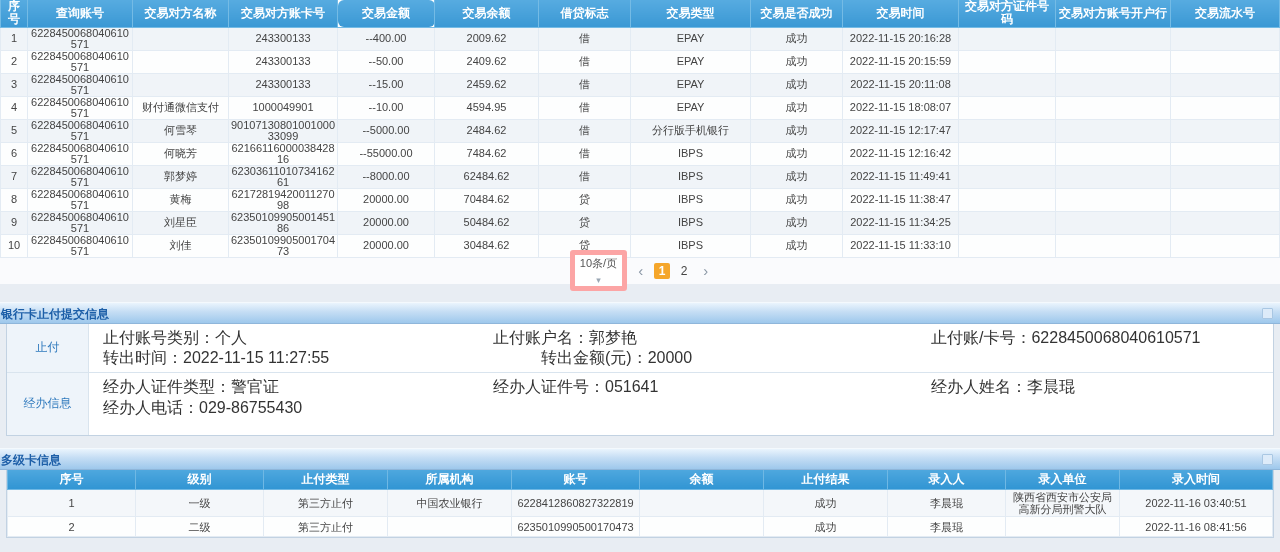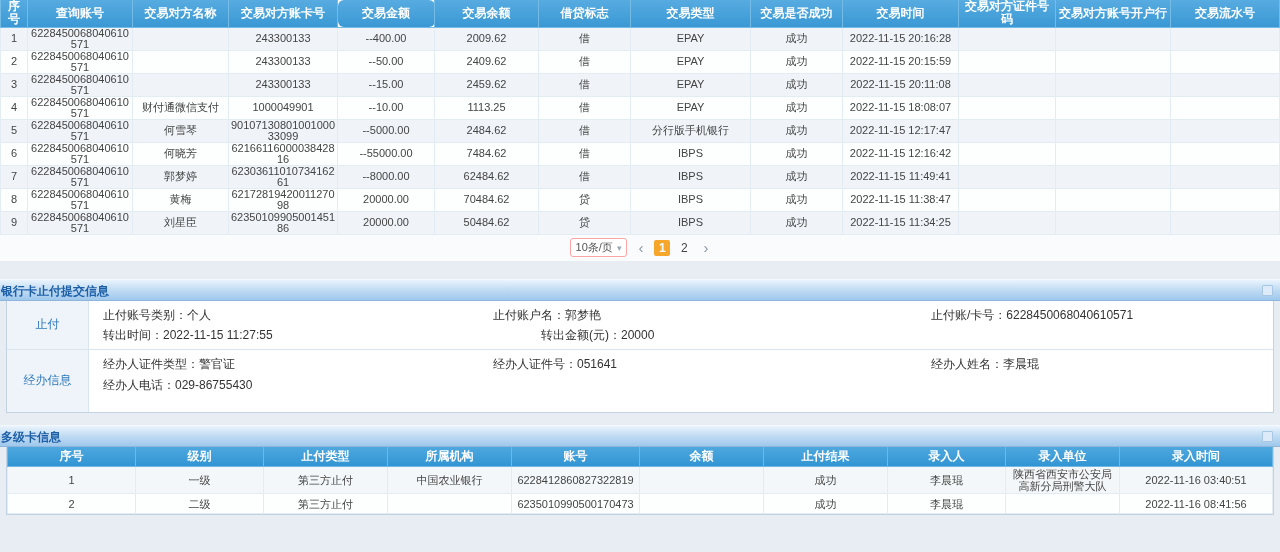--- a/index.html
+++ b/index.html
@@ -20,23 +20,23 @@
   .txn th:nth-child(10){ width:116px; } .txn th:nth-child(11){ width:97px; }
   .txn th:nth-child(12){ width:115px;margin-top:38px; }
   .txn td { height:22px; font-size:11px; color:#444; text-align:center;
     border:1px solid #e3ebf3; padding:0 2px; line-height:11px; word-break:break-all; }
   .txn tbody tr:nth-child(odd)  { background:#f0f4f8; }
   .txn tbody tr:nth-child(even) { background:#fdfefe; }
 
   
   .pager { height:26px; background:#fafbfd; display:flex; align-items:center;
     justify-content:center; gap:9px; font-size:12px; color:#666; }
-  .pagesize { border:1px solid #fca5a5; background:#fff; border-radius:3px;
+  .pagesize { border:5px solid #fca5a5; background:#fff; border-radius:3px;
     padding:1px 5px; font-size:11px; color:#555; display:inline-flex;
-    align-items:center; gap:4px; cursor:pointer; }
+    align-items:center; gap:4px; cursor:pointer;flex-direction:column; }
   .pagesize .caret { font-size:9px; color:#9aa7b4; }
   .arrow { color:#8a97a5; font-size:15px; line-height:14px; cursor:pointer; padding:0 2px; }
   .page { min-width:16px; height:16px; line-height:16px; text-align:center;
     border-radius:2px; font-size:12px; color:#444; cursor:pointer; padding:0 3px; }
   .page.active { background:#f5a62b; color:#fff; font-weight:bold; }
 
   .gap1 { height:18px; } .gap2 { height:12px; }
 
   
   .section-bar { height:22px; line-height:22px;
@@ -47,21 +47,21 @@
     background:#ddebf9; border:1px solid #a9c7e3; border-radius:1px; cursor:pointer; }
 
   
   .panel { margin:0 6px; background:#fff; border:1px solid #c2d2e2; border-top:none; }
   .sp-grid { display:grid; grid-template-columns:82px 1fr; }
   .sp-label { background:#eef4fa; color:#2f79bd; font-size:12px; display:flex;
     align-items:center; justify-content:center; border-right:1px solid #d9e4ee; }
   .sp-label.first { border-bottom:1px solid #d9e4ee; }
   .sp-content-top { border-bottom:1px solid #d9e4ee; }
   .info { height:48px; padding:5px 0 3px 14px; }
-  .field-line { display:flex; height:20px; align-items:center; font-size:12px; color:#333; }
+  .field-line { display:flex; height:20px; align-items:center; font-size:16px; color:#333; }
   .fcol1 { width:390px; } .fcol2 { width:438px; } .fcol3 { flex:1; }
   .reason { height:40px; padding:4px 14px 0 14px; font-size:12px; color:#333;
     line-height:16px; border-top:1px solid #e6edf4; overflow:hidden; }
   .handler { height:62px; padding:4px 0 4px 14px; }
   .handler .field-line { height:21px; }
 
   
   .multi { width:100%; }
   .multi th { background:linear-gradient(#4ea7de,#3195d3); color:#fff; font-size:12px;
     font-weight:bold; height:20px; border:1px solid #6fb8e4; border-top:none;
@@ -142,21 +142,21 @@
         <td></td>
         <td></td>
         <td></td>
       </tr>
       <tr>
         <td>4</td>
         <td>6228450068040610571</td>
         <td>财付通微信支付</td>
         <td>1000049901</td>
         <td>--10.00</td>
-        <td>1113.25</td>
+        <td>4594.95</td>
         <td>借</td>
         <td>EPAY</td>
         <td>成功</td>
         <td>2022-11-15 18:08:07</td>
         <td></td>
         <td></td>
         <td></td>
       </tr>
       <tr>
         <td>5</td>
@@ -222,20 +222,35 @@
         <td>9</td>
         <td>6228450068040610571</td>
         <td>刘星臣</td>
         <td>6235010990500145186</td>
         <td>20000.00</td>
         <td>50484.62</td>
         <td>贷</td>
         <td>IBPS</td>
         <td>成功</td>
         <td>2022-11-15 11:34:25</td>
+        <td></td>
+        <td></td>
+        <td></td>
+      </tr>
+      <tr>
+        <td>10</td>
+        <td>6228450068040610571</td>
+        <td>刘佳</td>
+        <td>6235010990500170473</td>
+        <td>20000.00</td>
+        <td>30484.62</td>
+        <td>贷</td>
+        <td>IBPS</td>
+        <td>成功</td>
+        <td>2022-11-15 11:33:10</td>
         <td></td>
         <td></td>
         <td></td>
       </tr>
     </tbody>
 </table>
 
 <div class="pager">
   <span class="pagesize">
     <span>10条/页</span>

